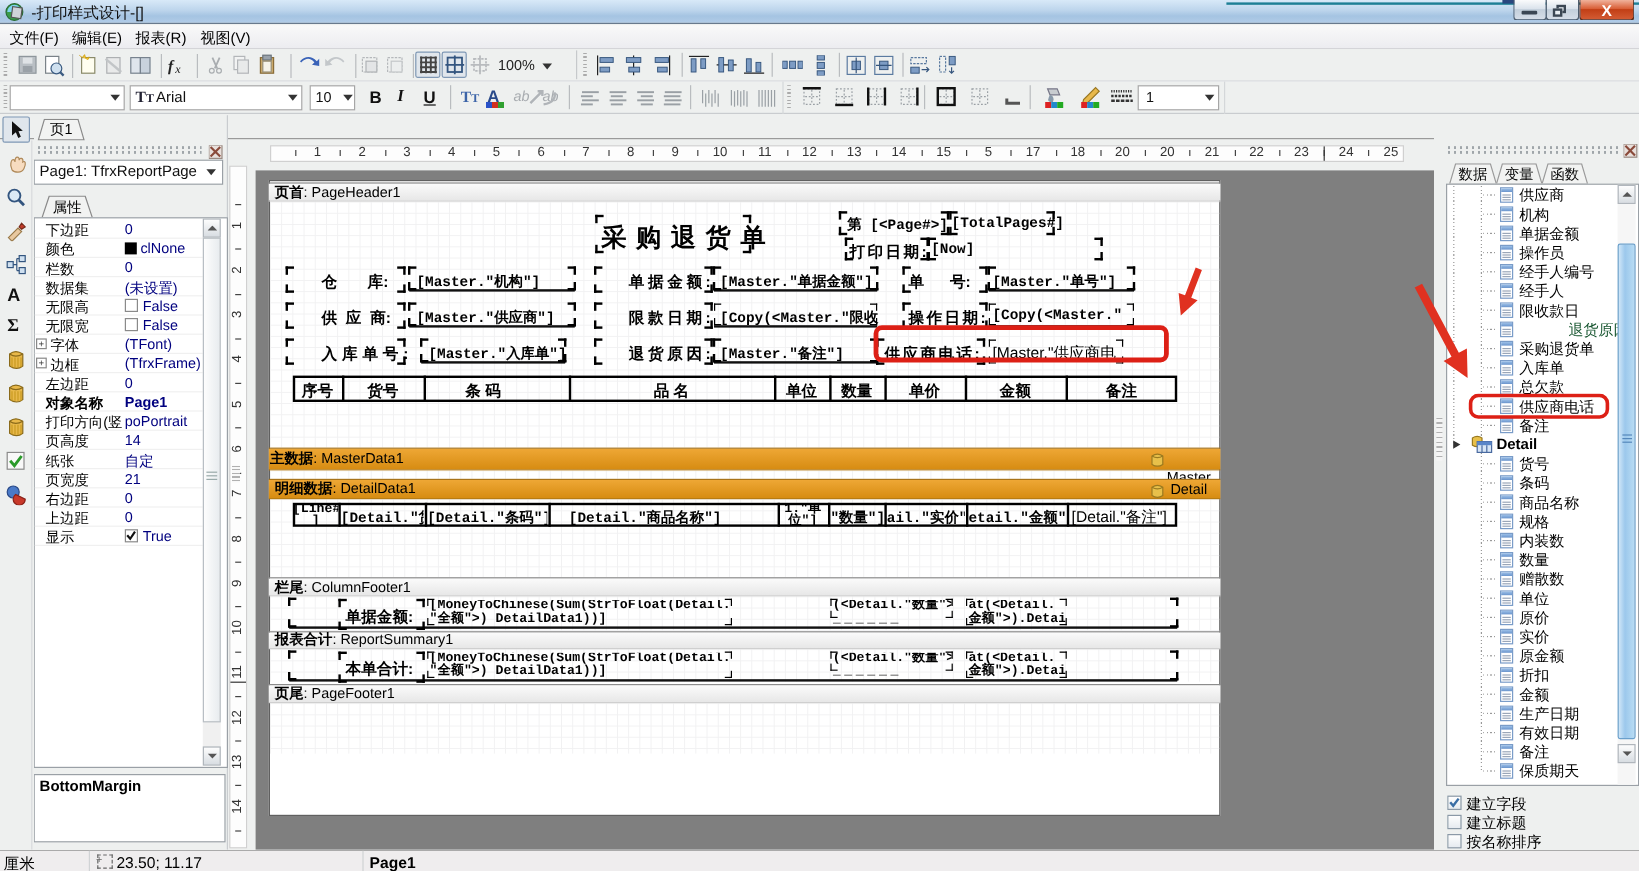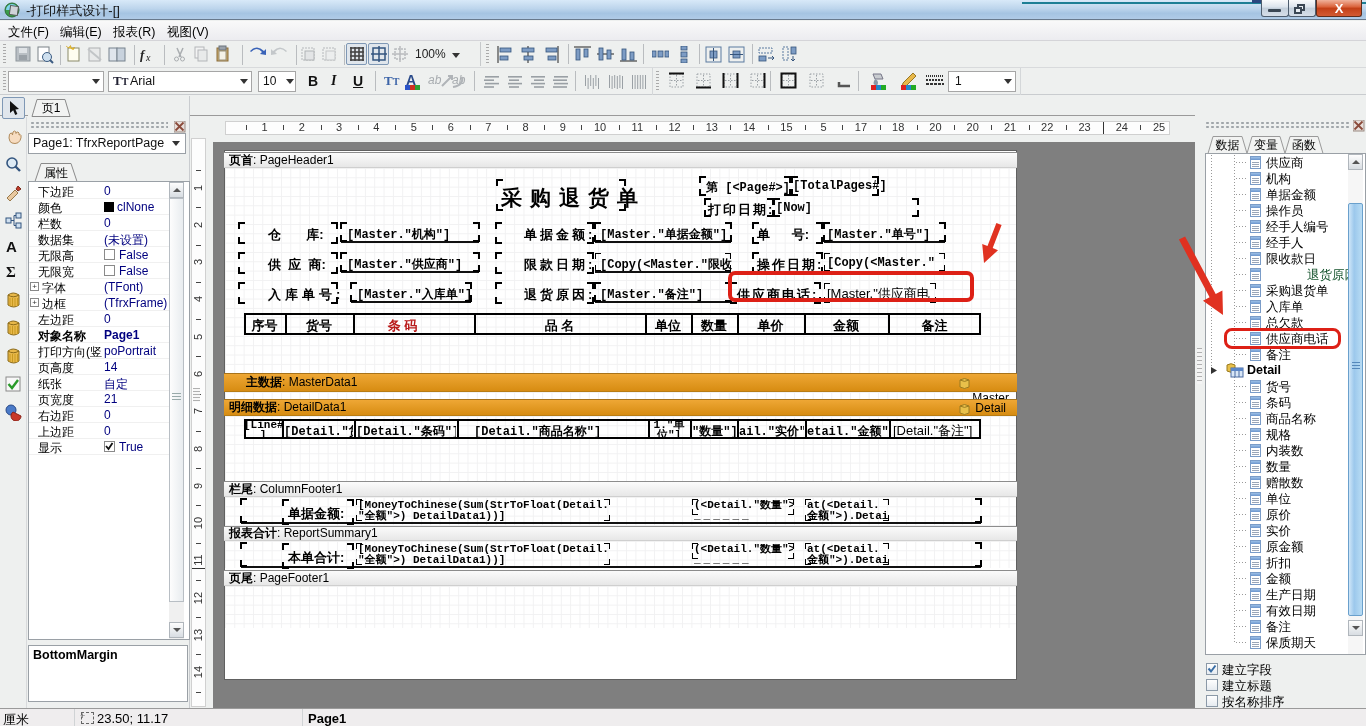--- a/index.html
+++ b/index.html
@@ -557,21 +557,21 @@
 <div style="position:absolute;left:213px;top:142px;width:982px;height:566px;background:#7f7f7f"></div>
 <div style="position:absolute;left:193px;top:388px;width:7px;height:14px;background:repeating-linear-gradient(#b0b0b0 0 1px,#f8f8f8 1px 3px)"></div>
 <div style="position:absolute;left:224px;top:150px;width:793px;height:530px;background:#fff;border:1px solid #606060"></div>
 <div style="position:absolute;left:225px;top:168px;width:791px;height:205px;background-image:linear-gradient(#f1f1f2 1px,transparent 1px),linear-gradient(90deg,#f1f1f2 1px,transparent 1px);background-size:9.33px 9.33px;"></div>
 <div style="position:absolute;left:225px;top:392px;width:791px;height:7px;background-image:linear-gradient(#f1f1f2 1px,transparent 1px),linear-gradient(90deg,#f1f1f2 1px,transparent 1px);background-size:9.33px 9.33px;"></div>
 <div style="position:absolute;left:225px;top:416px;width:791px;height:65px;background-image:linear-gradient(#f1f1f2 1px,transparent 1px),linear-gradient(90deg,#f1f1f2 1px,transparent 1px);background-size:9.33px 9.33px;"></div>
 <div style="position:absolute;left:225px;top:497px;width:791px;height:29px;background-image:linear-gradient(#f1f1f2 1px,transparent 1px),linear-gradient(90deg,#f1f1f2 1px,transparent 1px);background-size:9.33px 9.33px;"></div>
 <div style="position:absolute;left:225px;top:541px;width:791px;height:27px;background-image:linear-gradient(#f1f1f2 1px,transparent 1px),linear-gradient(90deg,#f1f1f2 1px,transparent 1px);background-size:9.33px 9.33px;"></div>
 <div style="position:absolute;left:225px;top:586px;width:791px;height:42px;background-image:linear-gradient(#f1f1f2 1px,transparent 1px),linear-gradient(90deg,#f1f1f2 1px,transparent 1px);background-size:9.33px 9.33px;"></div>
 <div class="bandg" style="position:absolute;left:224px;top:152px;width:793px;height:16px;font-size:12px;line-height:14px;color:#000;"><span style="margin-left:5px"><b>页首</b>: PageHeader1</span></div>
-<div class="bando" style="position:absolute;left:224px;top:373px;width:793px;height:19px;font-size:12px;line-height:17px;color:#000;"><span style="margin-left:22px"><b>主数据</b>: MasterData1</span><svg style="position:absolute;right:46px;top:3px" width="13" height="13">
+<div class="bando" style="position:absolute;left:224px;top:373px;width:793px;height:19px;font-size:12px;line-height:17px;color:#000;"><span style="margin-left:1px"><b>主数据</b>: MasterData1</span><svg style="position:absolute;right:46px;top:3px" width="13" height="13">
       <path d="M2 3 q4.5-3 9 0 l0 7 q-4.5 3-9 0 z" fill="#e8c04a" stroke="#9a7a20"></path>
       <path d="M2 3 q4.5 2.8 9 0" fill="none" stroke="#9a7a20"></path>
     </svg><span style="position:absolute;right:8px;top:16px;font-size:12px">Master</span></div>
 <div class="bando" style="position:absolute;left:224px;top:399px;width:793px;height:17px;font-size:12px;line-height:15px;color:#000;"><span style="margin-left:5px"><b>明细数据</b>: DetailData1</span><svg style="position:absolute;right:46px;top:3px" width="13" height="13">
       <path d="M2 3 q4.5-3 9 0 l0 7 q-4.5 3-9 0 z" fill="#e8c04a" stroke="#9a7a20"></path>
       <path d="M2 3 q4.5 2.8 9 0" fill="none" stroke="#9a7a20"></path>
     </svg><span style="position:absolute;right:11px;top:1px;font-size:12px">Detail</span></div>
 <div class="bandg" style="position:absolute;left:224px;top:481px;width:793px;height:16px;font-size:12px;line-height:14px;color:#000;"><span style="margin-left:5px"><b>栏尾</b>: ColumnFooter1</span></div>
 <div class="bandg" style="position:absolute;left:224px;top:526px;width:793px;height:15px;font-size:12px;line-height:13px;color:#000;"><span style="margin-left:5px"><b>报表合计</b>: ReportSummary1</span></div>
 <div class="bandg" style="position:absolute;left:224px;top:570px;width:793px;height:16px;font-size:12px;line-height:14px;color:#000;"><span style="margin-left:5px"><b>页尾</b>: PageFooter1</span></div>
@@ -744,21 +744,21 @@
 <div style="position:absolute;left:285px;top:313px;width:2px;height:22px;background:#000"></div>
 <div style="position:absolute;left:353px;top:313px;width:2px;height:22px;background:#000"></div>
 <div style="position:absolute;left:474px;top:313px;width:2px;height:22px;background:#000"></div>
 <div style="position:absolute;left:645px;top:313px;width:2px;height:22px;background:#000"></div>
 <div style="position:absolute;left:691px;top:313px;width:2px;height:22px;background:#000"></div>
 <div style="position:absolute;left:737px;top:313px;width:2px;height:22px;background:#000"></div>
 <div style="position:absolute;left:804px;top:313px;width:2px;height:22px;background:#000"></div>
 <div style="position:absolute;left:888px;top:313px;width:2px;height:22px;background:#000"></div>
 <div style="position:absolute;left:244px;top:317px;width:41px;text-align:center;font-size:13px;font-weight:bold;color:#000">序号</div>
 <div style="position:absolute;left:285px;top:317px;width:68px;text-align:center;font-size:13px;font-weight:bold;color:#000">货号</div>
-<div style="position:absolute;left:353px;top:317px;width:99px;text-align:center;font-size:13px;font-weight:bold;color:#b91c1c">条 码</div>
+<div style="position:absolute;left:353px;top:317px;width:99px;text-align:center;font-size:13px;font-weight:bold;color:#000000">条 码</div>
 <div style="position:absolute;left:474px;top:317px;width:171px;text-align:center;font-size:13px;font-weight:bold;color:#000">品 名</div>
 <div style="position:absolute;left:645px;top:317px;width:46px;text-align:center;font-size:13px;font-weight:bold;color:#000">单位</div>
 <div style="position:absolute;left:691px;top:317px;width:46px;text-align:center;font-size:13px;font-weight:bold;color:#000">数量</div>
 <div style="position:absolute;left:737px;top:317px;width:67px;text-align:center;font-size:13px;font-weight:bold;color:#000">单价</div>
 <div style="position:absolute;left:804px;top:317px;width:84px;text-align:center;font-size:13px;font-weight:bold;color:#000">金额</div>
 <div style="position:absolute;left:888px;top:317px;width:93px;text-align:center;font-size:13px;font-weight:bold;color:#000">备注</div>
 <div style="position:absolute;left:244px;top:419px;width:737px;height:20px;border:2px solid #000"></div>
 <div style="position:absolute;left:282px;top:419px;width:2px;height:20px;background:#000"></div>
 <div style="position:absolute;left:354px;top:419px;width:2px;height:20px;background:#000"></div>
 <div style="position:absolute;left:457px;top:419px;width:2px;height:20px;background:#000"></div>

